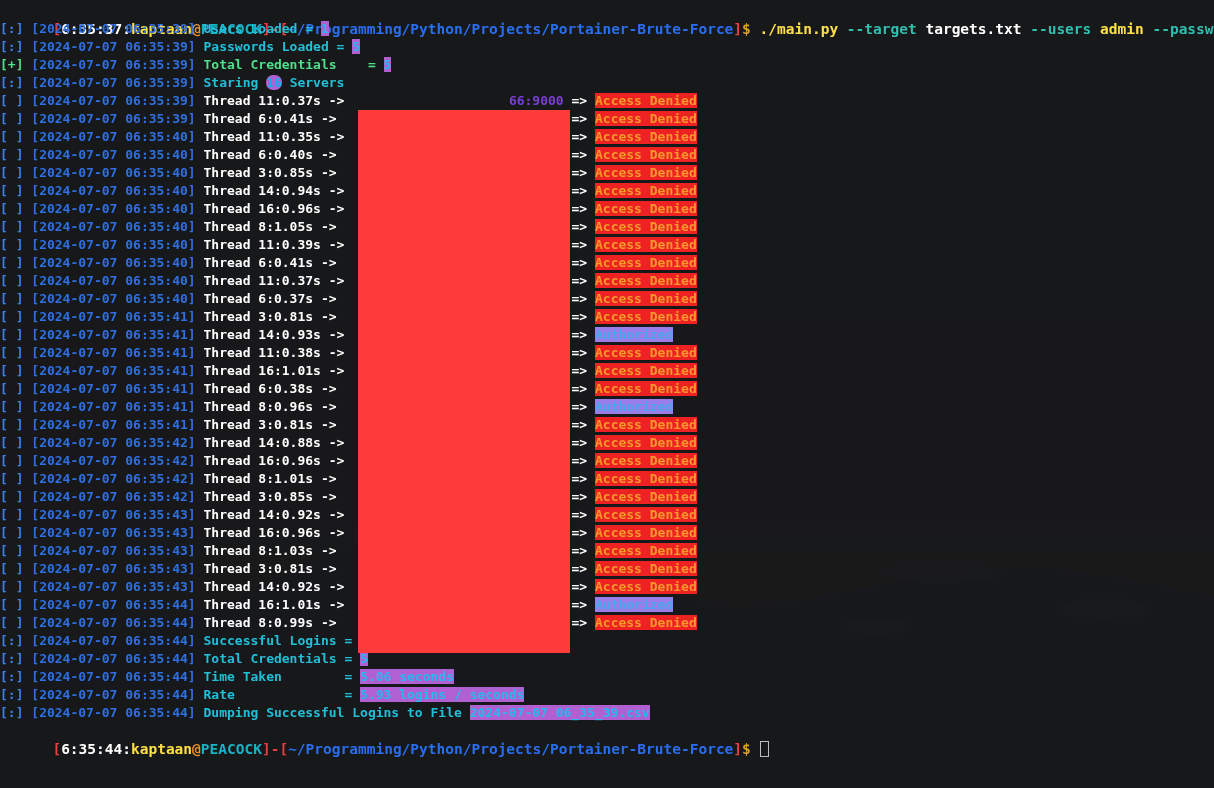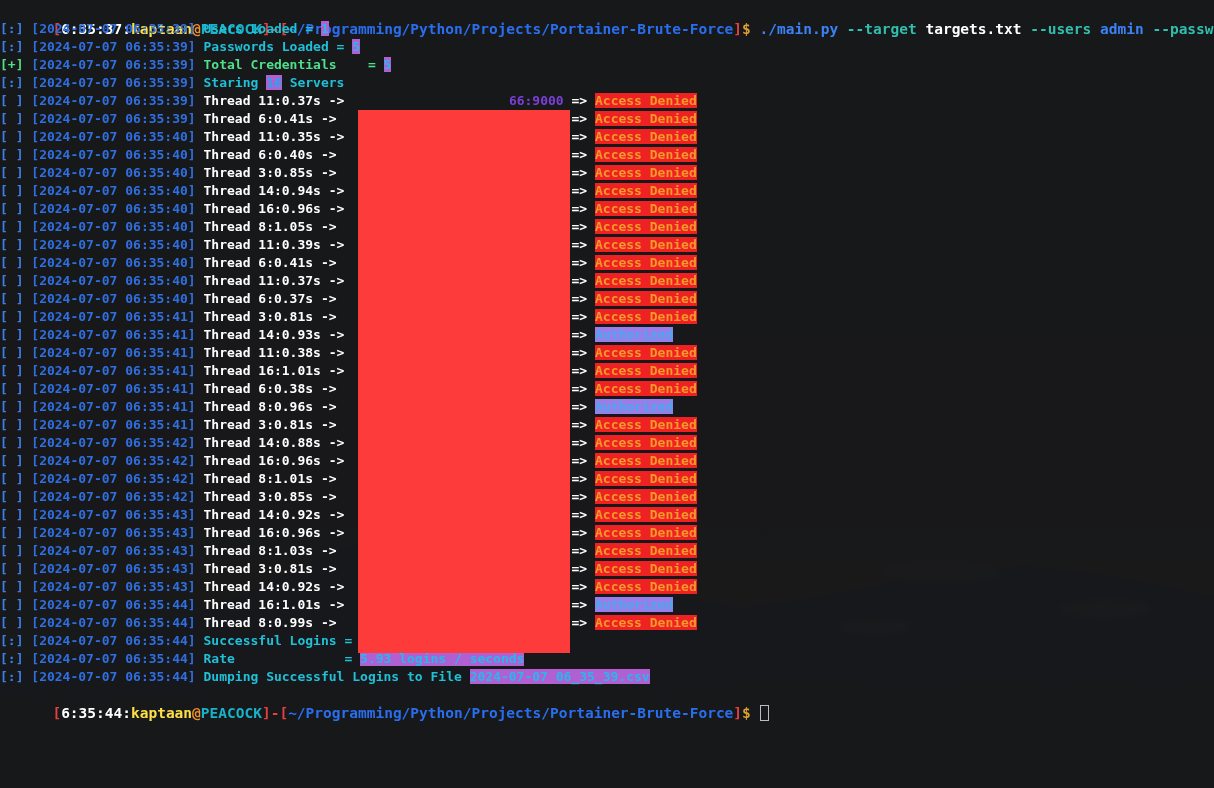--- a/index.html
+++ b/index.html
@@ -88,21 +88,21 @@
     font-size: 13px;
     font-weight: bold;
     white-space: pre;
     position: relative;
     letter-spacing: 0px;
   }
   .line span { white-space: pre; }
 
   
   .c-white   { color: #ffffff; }
-  .c-dim     { color: #3b82f6; }
+  .c-dim     { color: #fde047; }
   .c-red     { color: #e53f3f; }
   .c-green   { color: #fde047; }
   .c-gtxt    { color: #4ee08a; }
   .c-cyan    { color: #18b2c9; }
   .c-cyan2   { color: #1fc0d8; }
   .c-blue    { color: #2a6ef0; }
   .c-blue2   { color: #3b7fe8; }
   .c-timestamp { color: #2f6fe0; }
   .c-orange  { color: #f0912a; }
   .c-yellow  { color: #e0a030; }
@@ -112,20 +112,21 @@
 
   
   .hl {
     background: #b060d0;
     color: #28b7ef;
     padding: 0;
   }
   .hl-num {
     background: #b060d0;
     color: #1fa9f0;
+    border-radius: 7px;
   }
   
   .denied {
     background: #ee2222;
     color: #f5992a;
   }
   
   .authorized {
     background: #9a7de8;
     color: #4aa8ef;
@@ -240,20 +241,22 @@
         <div class="line"><span class="c-blue2">[ ]</span><span class="c-grey"> </span><span class="c-timestamp">[2024-07-07 06:35:43]</span><span class="c-grey"> </span><span class="c-white">Thread 16:0.96s -&gt;</span><span class="rcol" style="left: 508.89px;"><span class="c-purple">  :9091</span><span class="c-white"> </span><span class="c-white">=&gt;</span><span class="c-white"> </span><span class="denied">Access Denied</span></span></div>
         <div class="line"><span class="c-blue2">[ ]</span><span class="c-grey"> </span><span class="c-timestamp">[2024-07-07 06:35:43]</span><span class="c-grey"> </span><span class="c-white">Thread 8:1.03s -&gt;</span><span class="rcol" style="left: 508.89px;"><span class="c-purple">  :9002</span><span class="c-white"> </span><span class="c-white">=&gt;</span><span class="c-white"> </span><span class="denied">Access Denied</span></span></div>
         <div class="line"><span class="c-blue2">[ ]</span><span class="c-grey"> </span><span class="c-timestamp">[2024-07-07 06:35:43]</span><span class="c-grey"> </span><span class="c-white">Thread 3:0.81s -&gt;</span><span class="rcol" style="left: 508.89px;"><span class="c-purple">       </span><span class="c-white"> </span><span class="c-white">=&gt;</span><span class="c-white"> </span><span class="denied">Access Denied</span></span></div>
         <div class="line"><span class="c-blue2">[ ]</span><span class="c-grey"> </span><span class="c-timestamp">[2024-07-07 06:35:43]</span><span class="c-grey"> </span><span class="c-white">Thread 14:0.92s -&gt;</span><span class="rcol" style="left: 508.89px;"><span class="c-purple">25:9000</span><span class="c-white"> </span><span class="c-white">=&gt;</span><span class="c-white"> </span><span class="denied">Access Denied</span></span></div>
         <div class="line"><span class="c-blue2">[ ]</span><span class="c-grey"> </span><span class="c-timestamp">[2024-07-07 06:35:44]</span><span class="c-grey"> </span><span class="c-white">Thread 16:1.01s -&gt;</span><span class="rcol" style="left: 508.89px;"><span class="c-purple">  :9091</span><span class="c-white"> </span><span class="c-white">=&gt;</span><span class="c-white"> </span><span class="authorized">Authorized</span></span></div>
         <div class="line"><span class="c-blue2">[ ]</span><span class="c-grey"> </span><span class="c-timestamp">[2024-07-07 06:35:44]</span><span class="c-grey"> </span><span class="c-white">Thread 8:0.99s -&gt;</span><span class="rcol" style="left: 508.89px;"><span class="c-purple">  :9002</span><span class="c-white"> </span><span class="c-white">=&gt;</span><span class="c-white"> </span><span class="denied">Access Denied</span></span></div>
       </div>
 
     <div id="summary-bottom">
         <div class="line"><span class="c-blue2">[:]</span><span class="c-grey"> </span><span class="c-timestamp">[2024-07-07 06:35:44]</span><span class="c-grey"> </span><span class="c-cyan2">Successful Logins</span><span class="c-grey"> </span><span class="c-cyan2">=</span><span class="c-grey"> </span><span class="hl">3</span></div>
+        <div class="line"><span class="c-blue2">[:]</span><span class="c-grey"> </span><span class="c-timestamp">[2024-07-07 06:35:44]</span><span class="c-grey"> </span><span class="c-cyan2">Total Credentials</span><span class="c-grey"> </span><span class="c-cyan2">=</span><span class="c-grey"> </span><span class="hl">5</span></div>
+        <div class="line"><span class="c-blue2">[:]</span><span class="c-grey"> </span><span class="c-timestamp">[2024-07-07 06:35:44]</span><span class="c-grey"> </span><span class="c-cyan2">Time Taken       </span><span class="c-grey"> </span><span class="c-cyan2">=</span><span class="c-grey"> </span><span class="hl">5.06 seconds</span></div>
         <div class="line"><span class="c-blue2">[:]</span><span class="c-grey"> </span><span class="c-timestamp">[2024-07-07 06:35:44]</span><span class="c-grey"> </span><span class="c-cyan2">Rate             </span><span class="c-grey"> </span><span class="c-cyan2">=</span><span class="c-grey"> </span><span class="hl">5.93 logins / seconds</span></div>
         <div class="line"><span class="c-blue2">[:]</span><span class="c-grey"> </span><span class="c-timestamp">[2024-07-07 06:35:44]</span><span class="c-grey"> </span><span class="c-cyan2">Dumping Successful Logins to File</span><span class="c-grey"> </span><span class="hl">2024-07-07 06_35_39.csv</span></div>
       </div>
 
     <div class="line prompt-row">
       <span class="c-red">[</span><span class="c-white">6:35:44</span><span class="c-white">:</span><span class="c-green">kaptaan</span><span class="c-orange">@</span><span class="c-cyan">PEACOCK</span><span class="c-red">]</span><span class="c-red">-</span><span class="c-red">[</span><span class="c-blue">~/Programming/Python/Projects/Portainer-Brute-Force</span><span class="c-red">]</span><span class="c-yellow">$</span><span class="c-dim"> </span><span class="cursor-box"></span>
     </div>
 
   </div>
 

